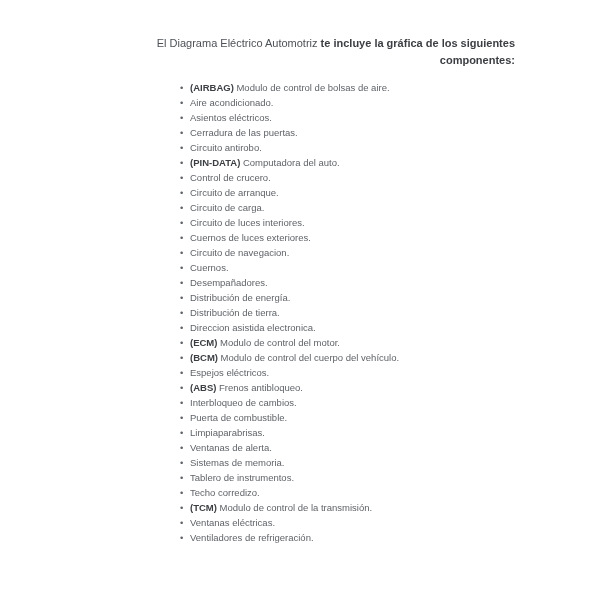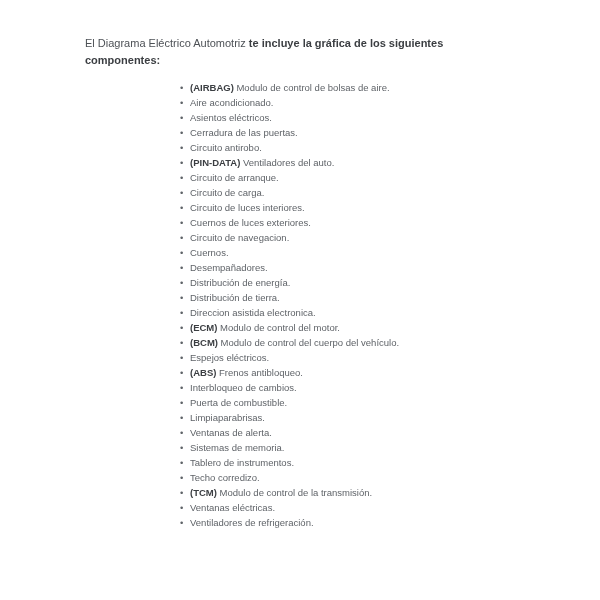--- a/index.html
+++ b/index.html
@@ -6,21 +6,21 @@
   body {
     width: 600px;
     height: 600px;
     background: #ffffff;
     font-family: "Liberation Sans", sans-serif;
     overflow: hidden;
   }
   .title {
     margin: 35px auto 0;
     width: 430px;
-    text-align: left;
+    text-align: right;
     font-size: 11px;
     line-height: 17px;
     font-weight: 400;
     color: #4d5156;
   }
   .title .bold {
     font-weight: 700;
     color: #3b3e42;
   }
   .component-list {
@@ -54,21 +54,22 @@
     <span>El Diagrama Eléctrico Automotriz</span>
     <span class="bold">te incluye la gráfica de los siguientes</span><br>
     <span class="bold">componentes:</span>
   </h1>
   <ul class="component-list" id="component-list">
       <li><span class="kw">(AIRBAG)</span> <span>Modulo de control de bolsas de aire.</span></li>
       <li><span>Aire acondicionado.</span></li>
       <li><span>Asientos eléctricos.</span></li>
       <li><span>Cerradura de las puertas.</span></li>
       <li><span>Circuito antirobo.</span></li>
-      <li><span class="kw">(PIN-DATA)</span> <span>Ventiladores del auto.</span></li>
+      <li><span class="kw">(PIN-DATA)</span> <span>Computadora del auto.</span></li>
+      <li><span>Control de crucero.</span></li>
       <li><span>Circuito de arranque.</span></li>
       <li><span>Circuito de carga.</span></li>
       <li><span>Circuito de luces interiores.</span></li>
       <li><span>Cuernos de luces exteriores.</span></li>
       <li><span>Circuito de navegacion.</span></li>
       <li><span>Cuernos.</span></li>
       <li><span>Desempañadores.</span></li>
       <li><span>Distribución de energía.</span></li>
       <li><span>Distribución de tierra.</span></li>
       <li><span>Direccion asistida electronica.</span></li>

